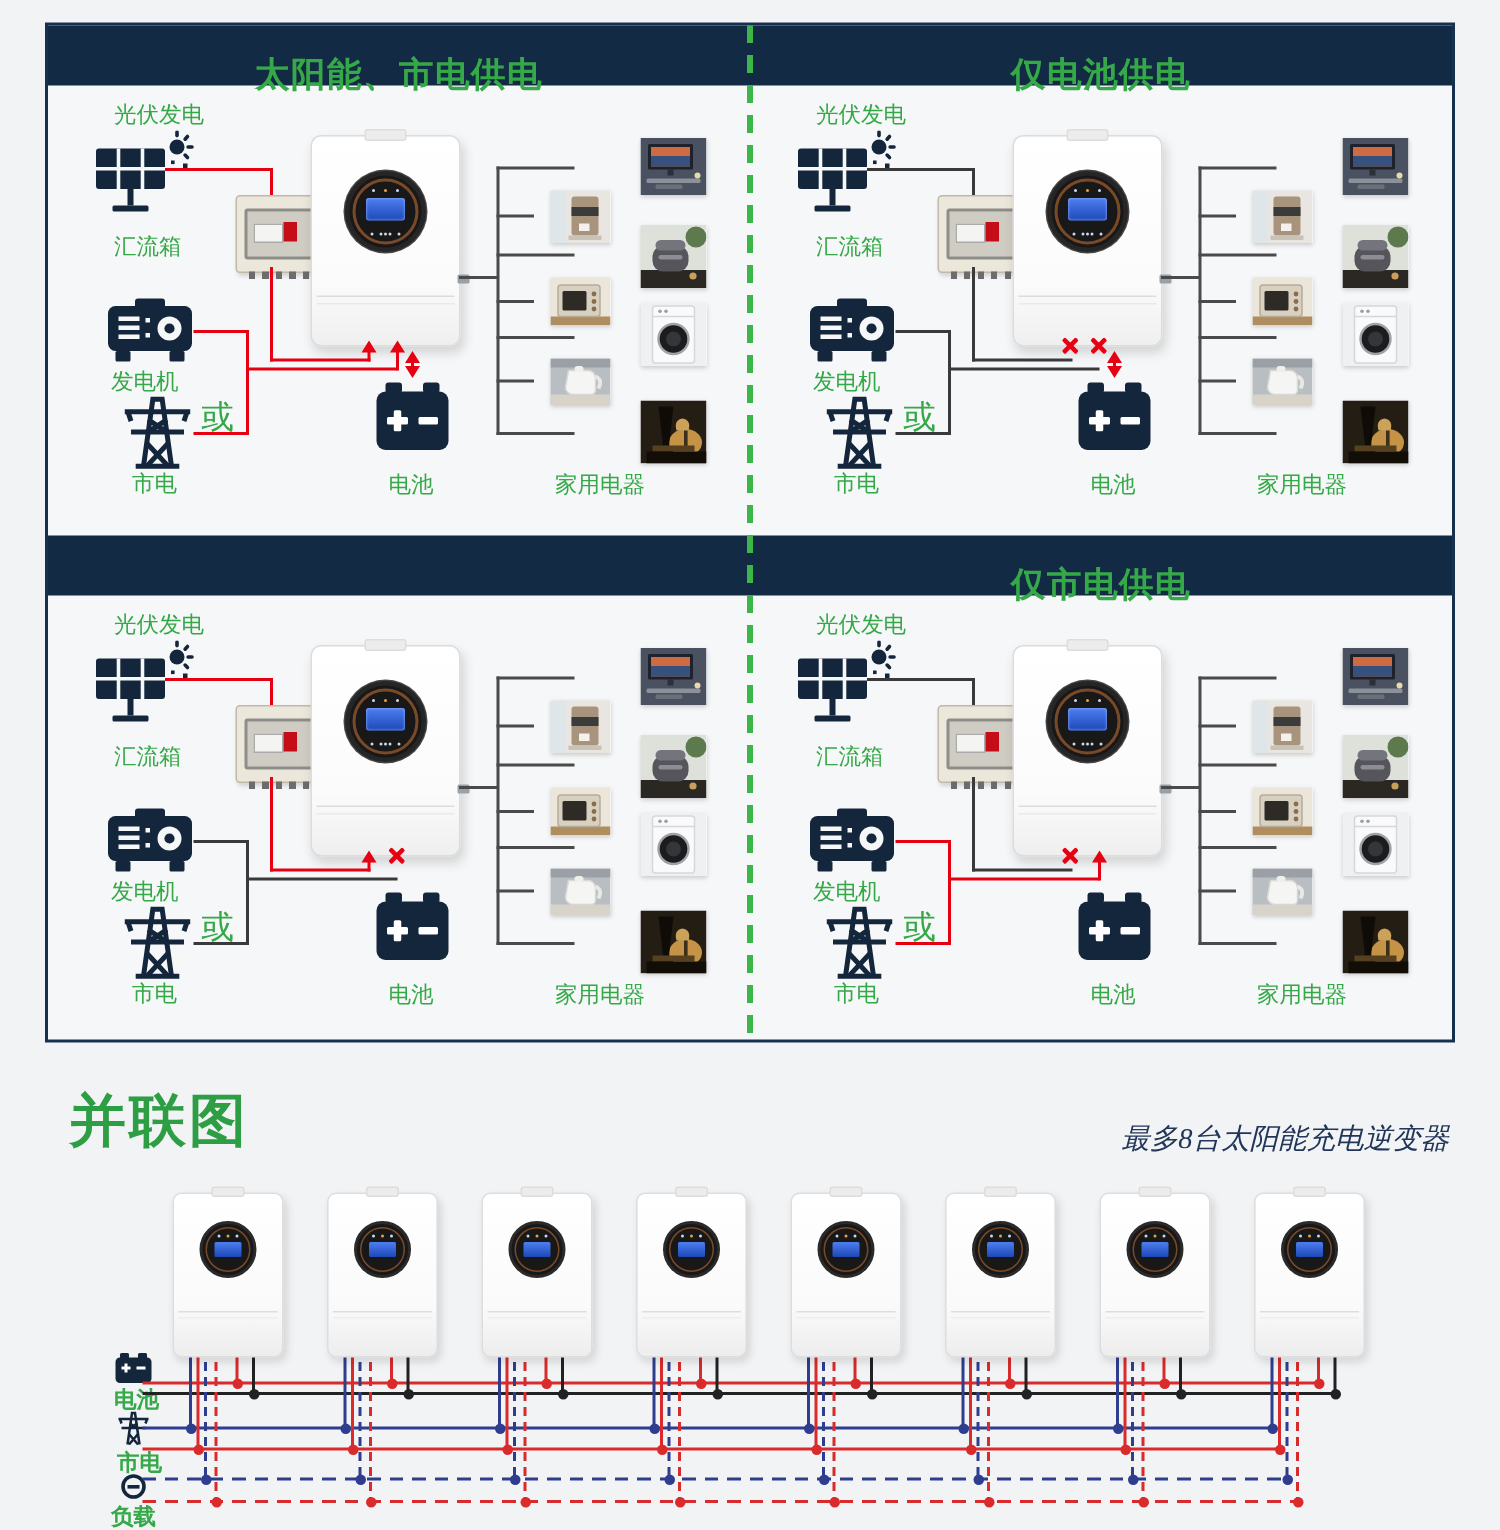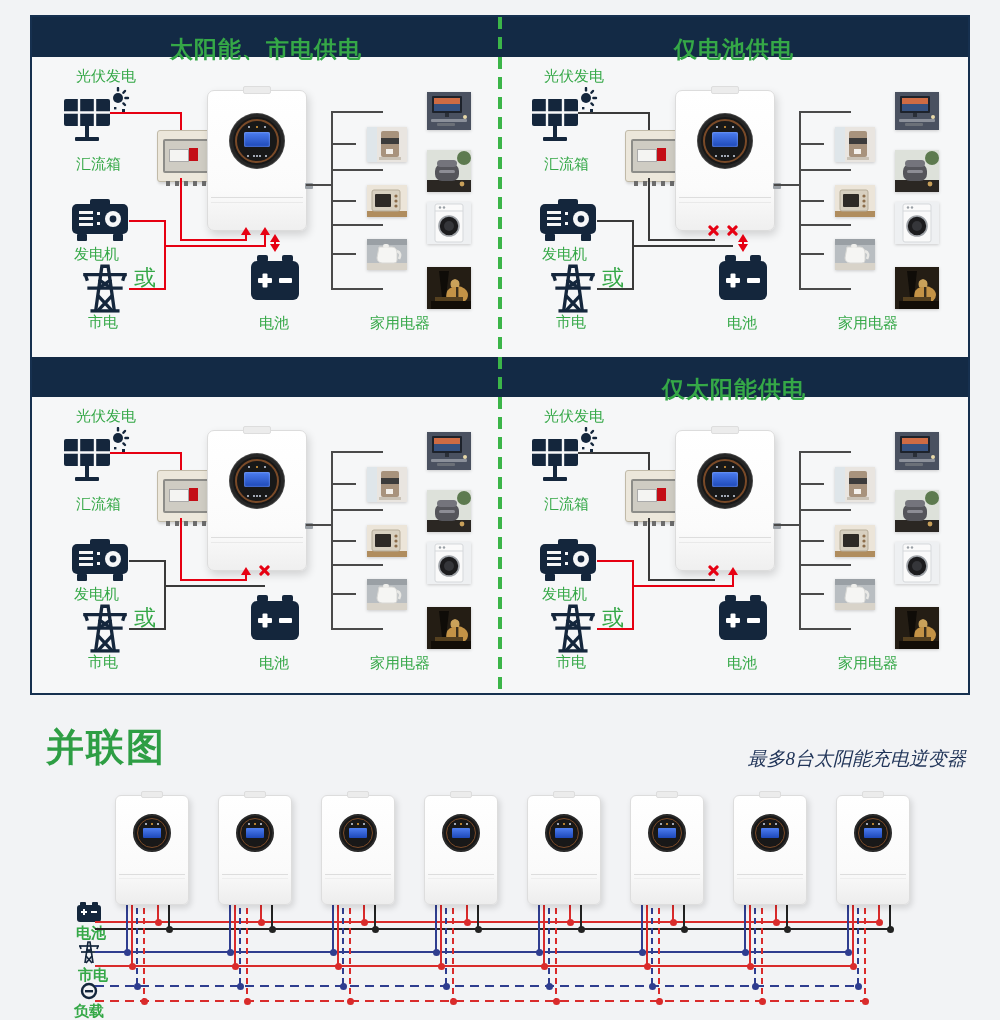--- a/index.html
+++ b/index.html
@@ -116,21 +116,21 @@
 </style>
 </head>
 <body>
 
 <div class="grid-box">
   <div class="title-bar" style="top:0;">
     <div class="title-cell" style="left:0;">太阳能、市电供电</div>
     <div class="title-cell" style="left:468px;">仅电池供电</div>
   </div>
   <div class="title-bar" style="top:340px;">
-    <div class="title-cell" style="left:468px;">仅太阳能供电</div>
+    <div class="title-cell" style="left:468px;">仅市电供电</div>
   </div>
   <div id="quad-root">
       <div class="quad pv-red ac-red" style="left: 0px; top: 40px;">
     <div class="qlabel lbl-pv">光伏发电</div>
     <svg class="solar" width="68" height="62" viewBox="0 0 68 62">
       <g fill="#14263c">
         <rect x="2" y="12" width="46" height="27" rx="2"></rect>
         <rect x="23" y="39" width="4" height="11"></rect>
         <rect x="13" y="50" width="24" height="4" rx="1"></rect>
         <circle cx="56" cy="11" r="5"></circle>

